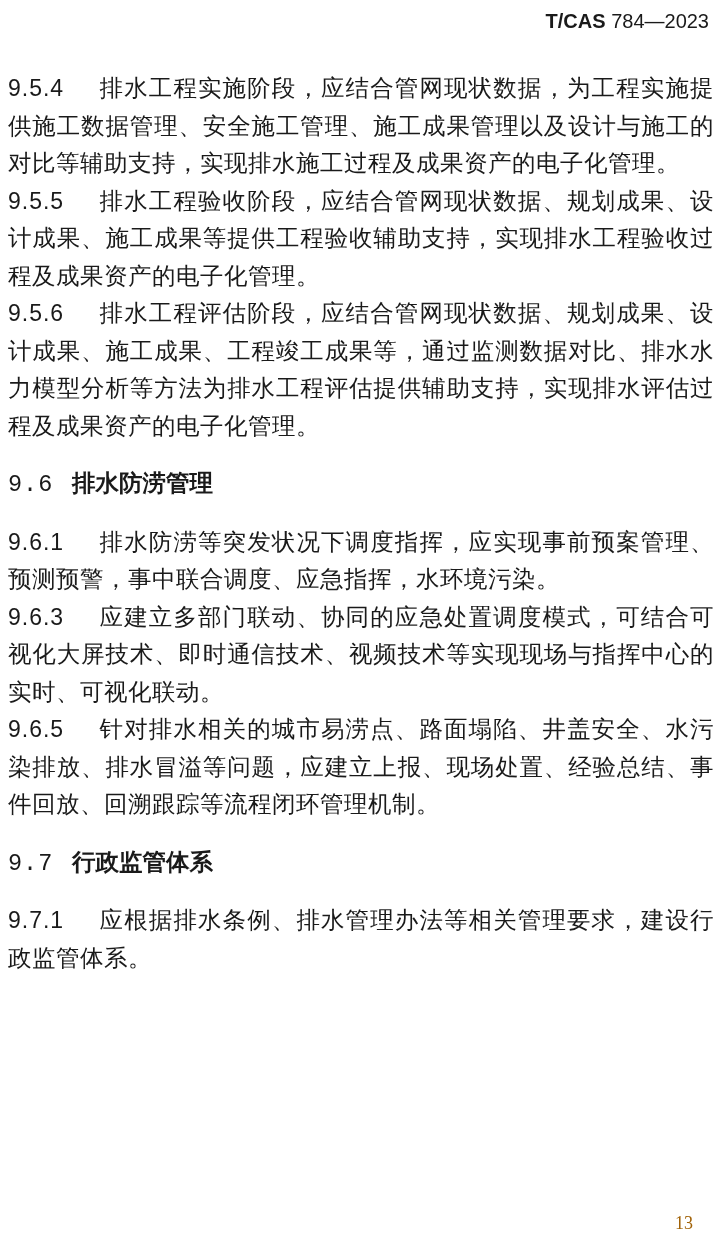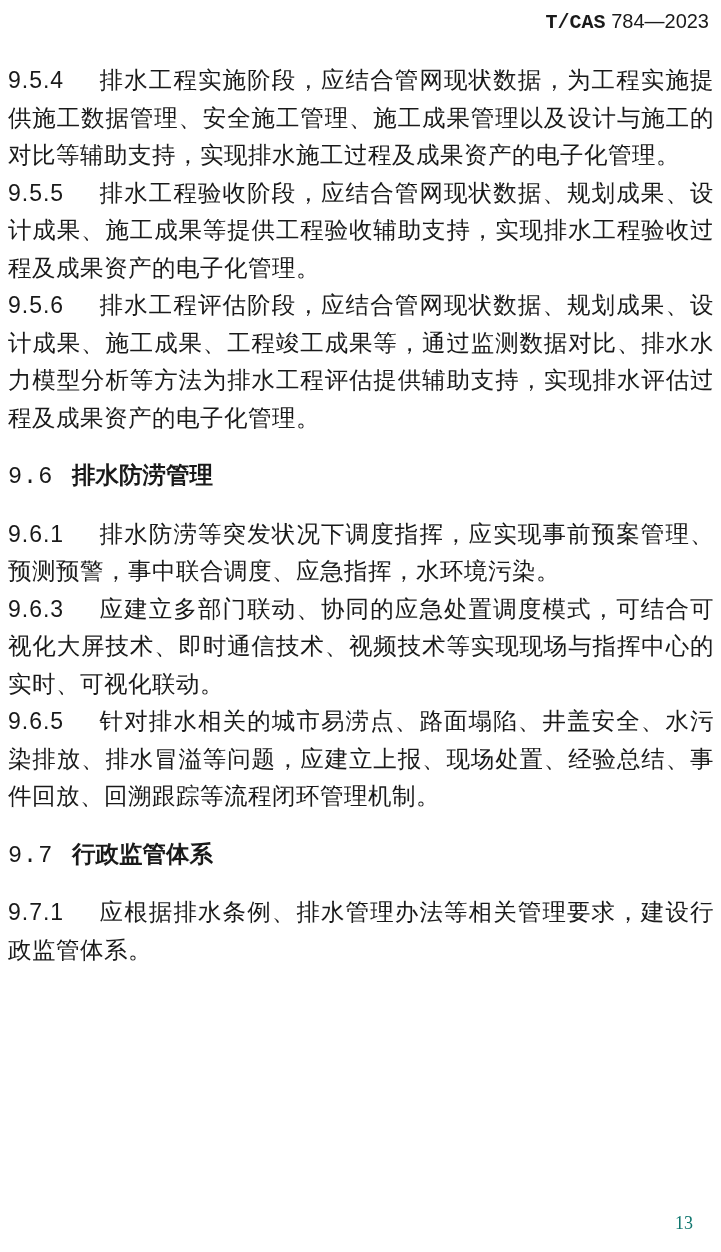--- a/index.html
+++ b/index.html
@@ -17,30 +17,30 @@
     }
     .header {
       position: absolute;
       top: 8px;
       right: 12px;
       font-size: 20px;
       line-height: 26px;
       white-space: nowrap;
     }
     .header .std-prefix {
-      font-family: Liberation Mono, monospace;
+      font-family: Liberation Sans, sans-serif;
       font-weight: bold;
     }
     .header .std-num {
       font-family: "Liberation Sans", sans-serif;
     }
     .content {
       position: absolute;
       left: 8px;
-      top: 62px;
+      top: 70px;
       width: 706px;
     }
     .para {
       font-size: 23.5px;
       line-height: 37.5px;
       letter-spacing: 0.5px;
       text-align: justify;
       text-align-last: left;
       margin: 0;
     }
@@ -63,21 +63,21 @@
       display: inline-block;
       width: 64px;
       letter-spacing: 1px;
     }
     .page-number {
       position: absolute;
       right: 28px;
       top: 1213px;
       font-family: "Liberation Serif", "DejaVu Serif", serif;
       font-size: 18px;
-      color: #0f766e;
+      color: #a16207;
     }
   </style>
 </head>
 <body>
 
 <div class="header">
   <span class="std-prefix">T/CAS</span><span class="std-num"> 784—2023</span>
 </div>
 
 <div class="content">

